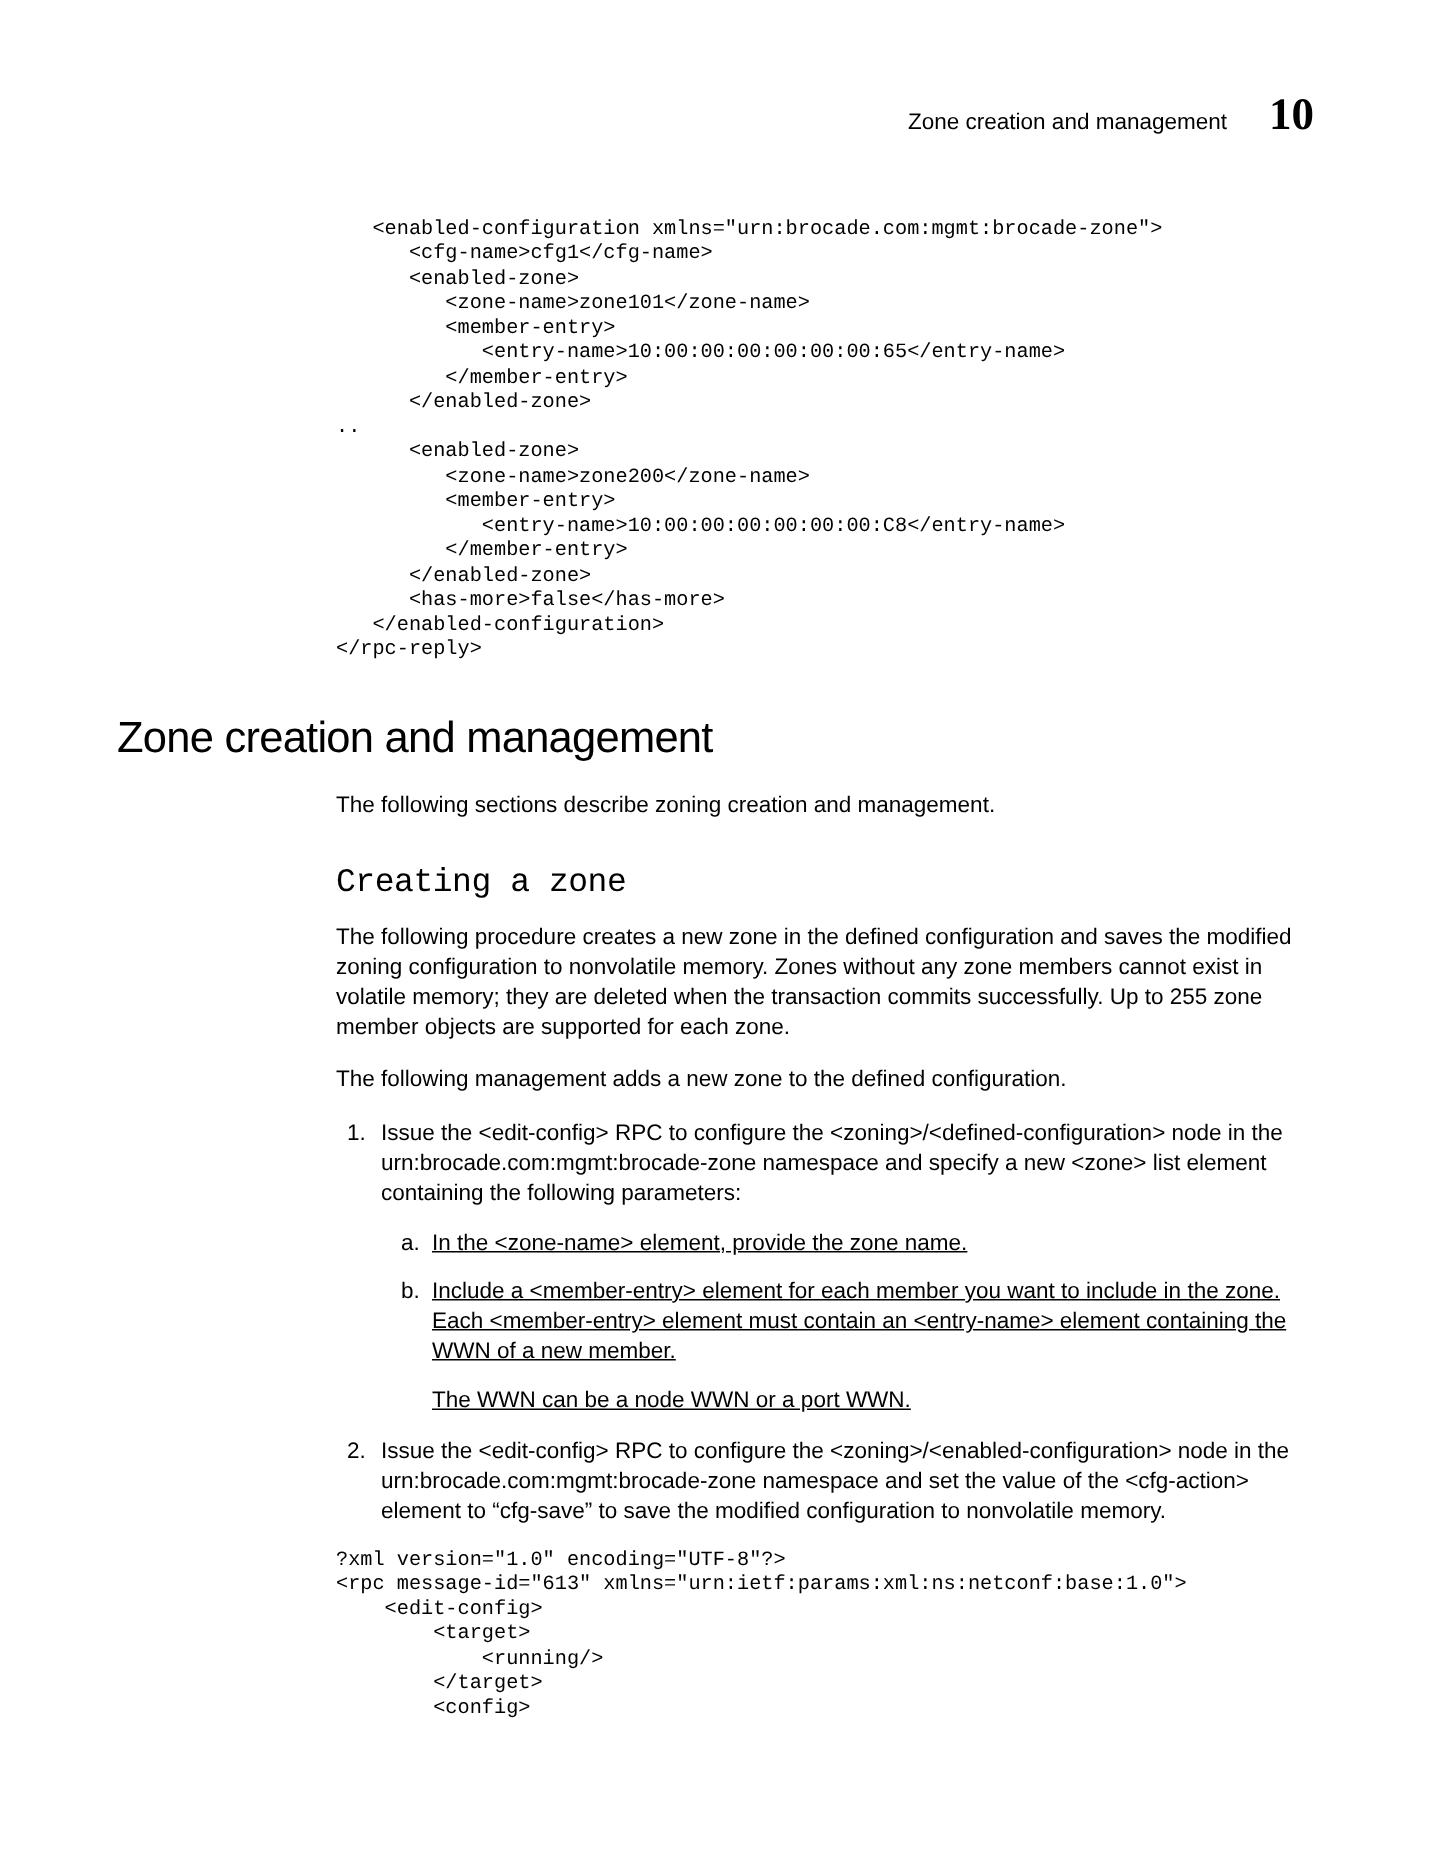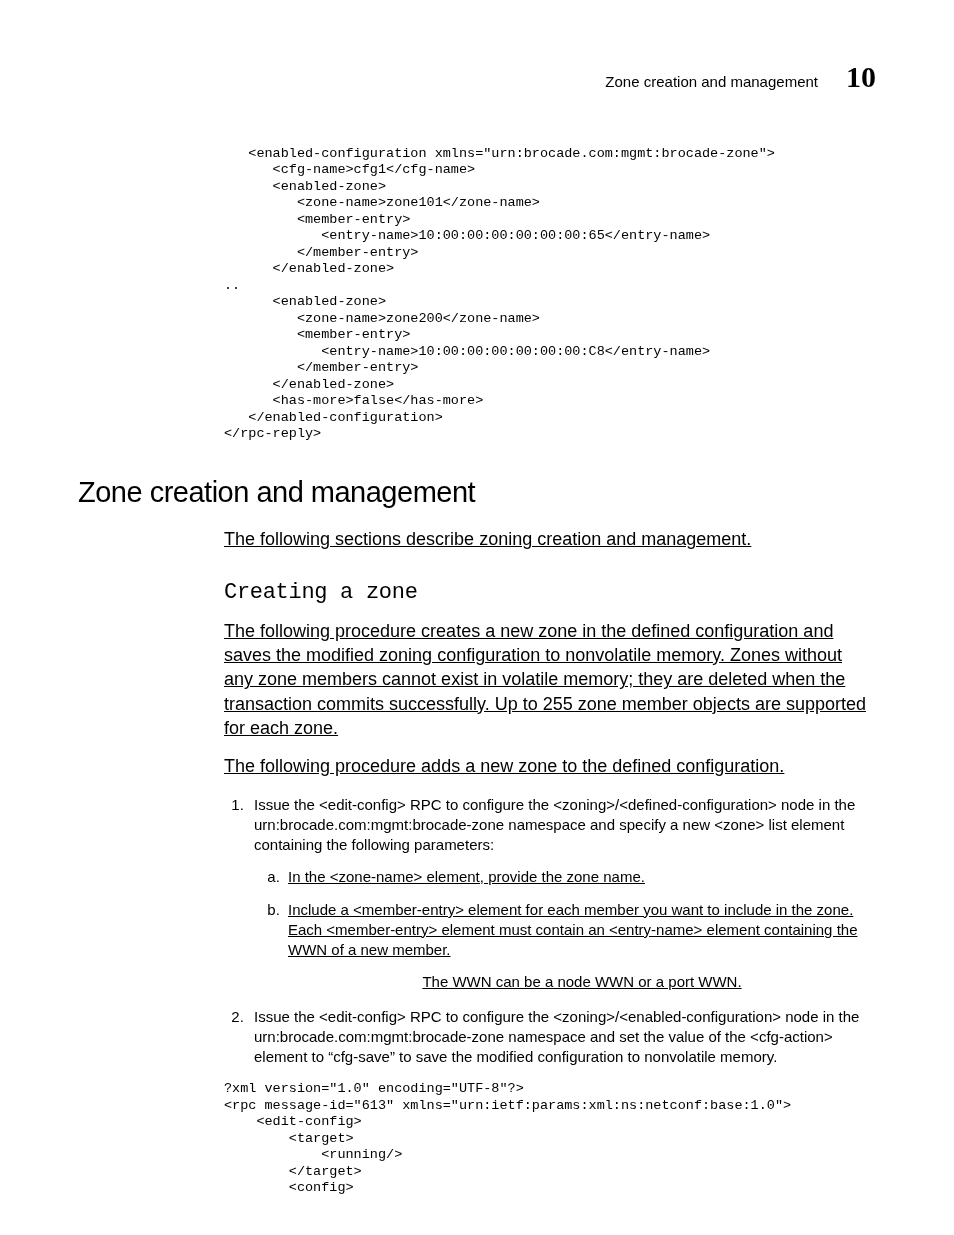--- a/index.html
+++ b/index.html
@@ -42,24 +42,23 @@
     font-family: Arial, Helvetica, sans-serif;
     font-weight: 400;
     font-size: 29px;
     margin: 0 0 18px 0;
     letter-spacing: -0.5px;
   }
   .body-indent {
     margin-left: 146px;
   }
   p.normal {
-    font-size: 18px;
+    font-size: 15px;
     line-height: 1.35;
     margin: 0 0 14px 0;
-    text-decoration: underline;
   }
   h2.sub {
     font-family: Liberation Mono, monospace;
     font-weight: 400;
     font-size: 22px;
     margin: 28px 0 14px 0;
     letter-spacing: -0.3px;
   }
   ol.steps {
     font-size: 15px;
@@ -76,21 +75,20 @@
     padding-left: 30px;
     margin: 12px 0 0 0;
   }
   ol.substeps > li {
     margin-bottom: 12px;
     padding-left: 4px;
     text-decoration: underline;
   }
   .subnote {
     margin: 12px 0 0 0;
-    text-align: center;
   }
   pre.code2 {
     font-family: "Courier New", Courier, monospace;
     font-size: 13.5px;
     line-height: 1.22;
     white-space: pre;
     margin: 0 0 0 146px;
     color: #000;
   }
 </style>
@@ -124,21 +122,21 @@
 &lt;/rpc-reply&gt;</pre>
 
   <h1 class="section">Zone creation and management</h1>
 
   <div class="body-indent">
     <p class="normal">The following sections describe zoning creation and management.</p>
 
     <h2 class="sub">Creating a zone</h2>
 
     <p class="normal">The following procedure creates a new zone in the defined configuration and saves the modified zoning configuration to nonvolatile memory. Zones without any zone members cannot exist in volatile memory; they are deleted when the transaction commits successfully. Up to 255 zone member objects are supported for each zone.</p>
-    <p class="normal">The following procedure adds a new zone to the defined configuration.</p>
+    <p class="normal">The following management adds a new zone to the defined configuration.</p>
 
     <ol class="steps">
       <li>
         <span>Issue the &lt;edit-config&gt; RPC to configure the &lt;zoning&gt;/&lt;defined-configuration&gt; node in the urn:brocade.com:mgmt:brocade-zone namespace and specify a new &lt;zone&gt; list element containing the following parameters:</span>
         <ol class="substeps">
           <li>
             <span>In the &lt;zone-name&gt; element, provide the zone name.</span>
           </li>
           <li>
             <span>Include a &lt;member-entry&gt; element for each member you want to include in the zone. Each &lt;member-entry&gt; element must contain an &lt;entry-name&gt; element containing the WWN of a new member.</span>

